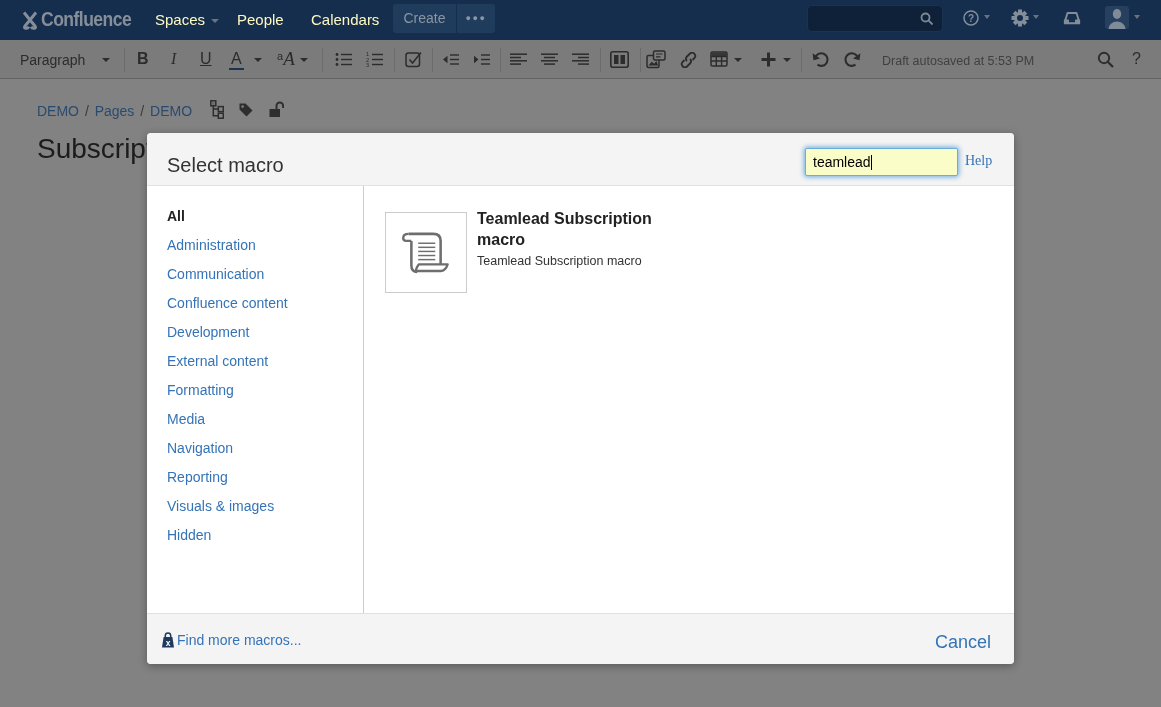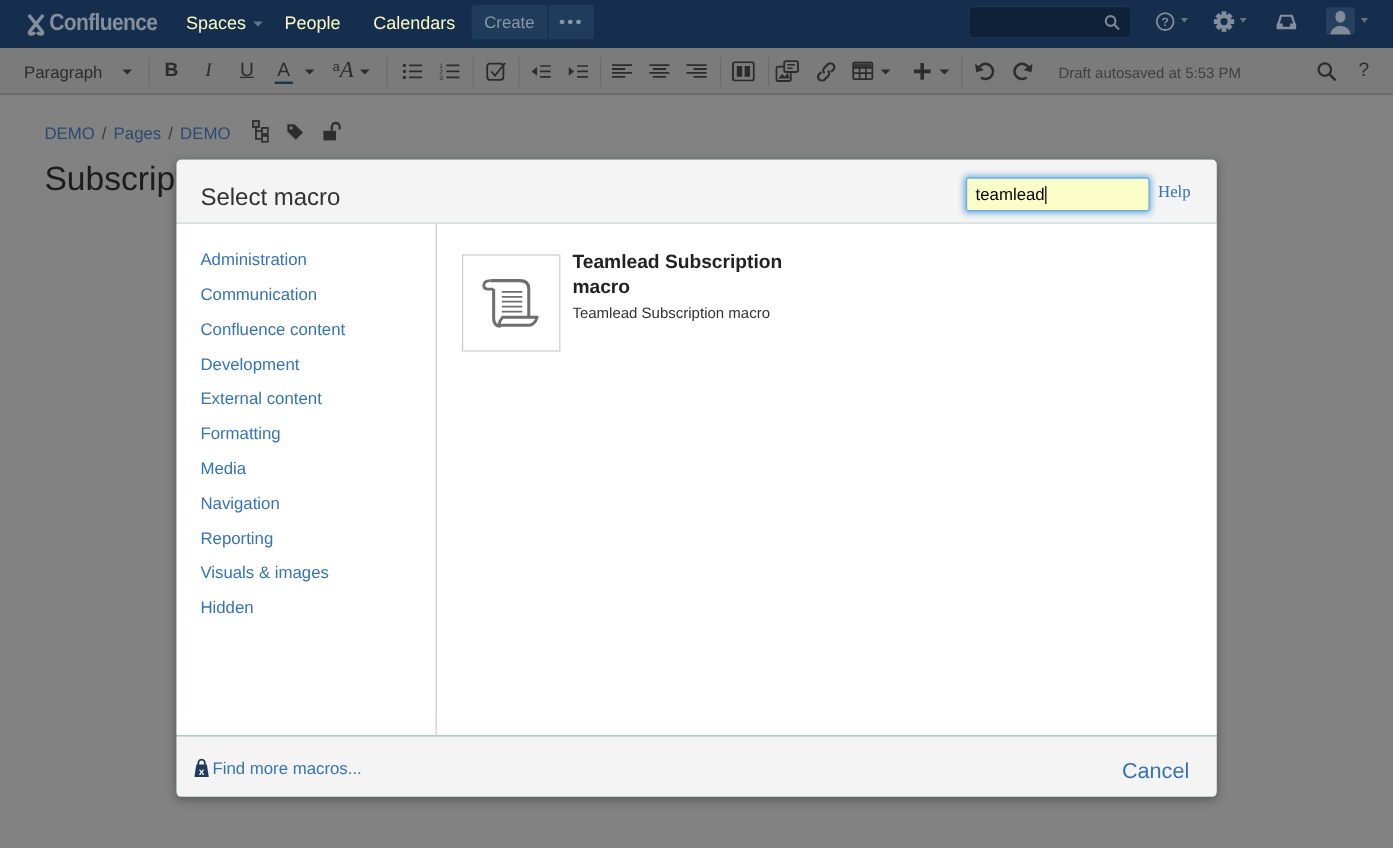--- a/index.html
+++ b/index.html
@@ -21,21 +21,21 @@
 #toolbar .tsep { position:absolute; top:8px; width:1px; height:24px; background:#6b6b6b; }
 .titem { position:absolute; color:#2c2c2c; }
 
 
 #content { position:absolute; left:0; top:80px; width:1161px; height:627px; background:#828282; }
 #crumbs { position:absolute; left:37px; top:103px; font-size:14px; color:#3a3a3a; }
 #crumbs a { color:#2a4a6f; text-decoration:none; }
 #pagetitle { position:absolute; left:37px; top:133px; font-size:28px; color:#1c1c1c; font-family:"Liberation Sans", sans-serif; }
 
 
-#dialog { position:absolute; left:147px; top:133px; width:867px; height:531px; background:#0f766e; border-radius:4px; box-shadow:0 2px 8px rgba(0,0,0,0.33); z-index:20; }
+#dialog { position:absolute; left:147px; top:133px; width:867px; height:531px; background:#bef264; border-radius:4px; box-shadow:0 2px 8px rgba(0,0,0,0.33); z-index:20; }
 #dlghead { position:absolute; left:0; top:0; width:867px; height:53px; background:#f4f4f4; border-radius:4px 4px 0 0; border-bottom:1px solid #e2e2e2; }
 #dlghead h2 { position:absolute; left:20px; top:21px; font-size:20px; font-weight:normal; color:#333; }
 #macrosearch { position:absolute; left:658px; top:15px; width:153px; height:28px; background:#fafdc8; border:1px solid #6aaede; border-radius:2px; box-shadow:0 0 5px 1px rgba(100,165,220,0.95); font-size:14px; color:#000; padding:5px 7px 11px 7px; }
 #tcursor { display:inline-block; width:1px; height:15px; background:#000; vertical-align:-3px; }
 #helplink { position:absolute; left:818px; top:20px; font-size:14px; color:#3573b7;font-family:Liberation Serif, serif; }
 #dlgbody { position:absolute; left:0; top:53px; width:867px; height:427px; background:#fff; }
 #sidebar { position:absolute; left:0; top:0; width:217px; height:427px; border-right:1px solid #ccc; }
 #sidebar ul { list-style:none; padding:22px 0 0 20px; }
 #sidebar li { height:29px; font-size:14px; }
 #sidebar a { color:#3573b7; text-decoration:none; }
@@ -281,20 +281,21 @@
 
   <div id="dialog">
     <div id="dlghead">
       <h2>Select macro</h2>
       <div id="macrosearch">teamlead<span id="tcursor"></span></div>
       <span id="helplink">Help</span>
     </div>
     <div id="dlgbody">
       <div id="sidebar">
         <ul>
+          <li class="sel">All</li>
           <li><a>Administration</a></li>
           <li><a>Communication</a></li>
           <li><a>Confluence content</a></li>
           <li><a>Development</a></li>
           <li><a>External content</a></li>
           <li><a>Formatting</a></li>
           <li><a>Media</a></li>
           <li><a>Navigation</a></li>
           <li><a>Reporting</a></li>
           <li><a>Visuals &amp; images</a></li>

